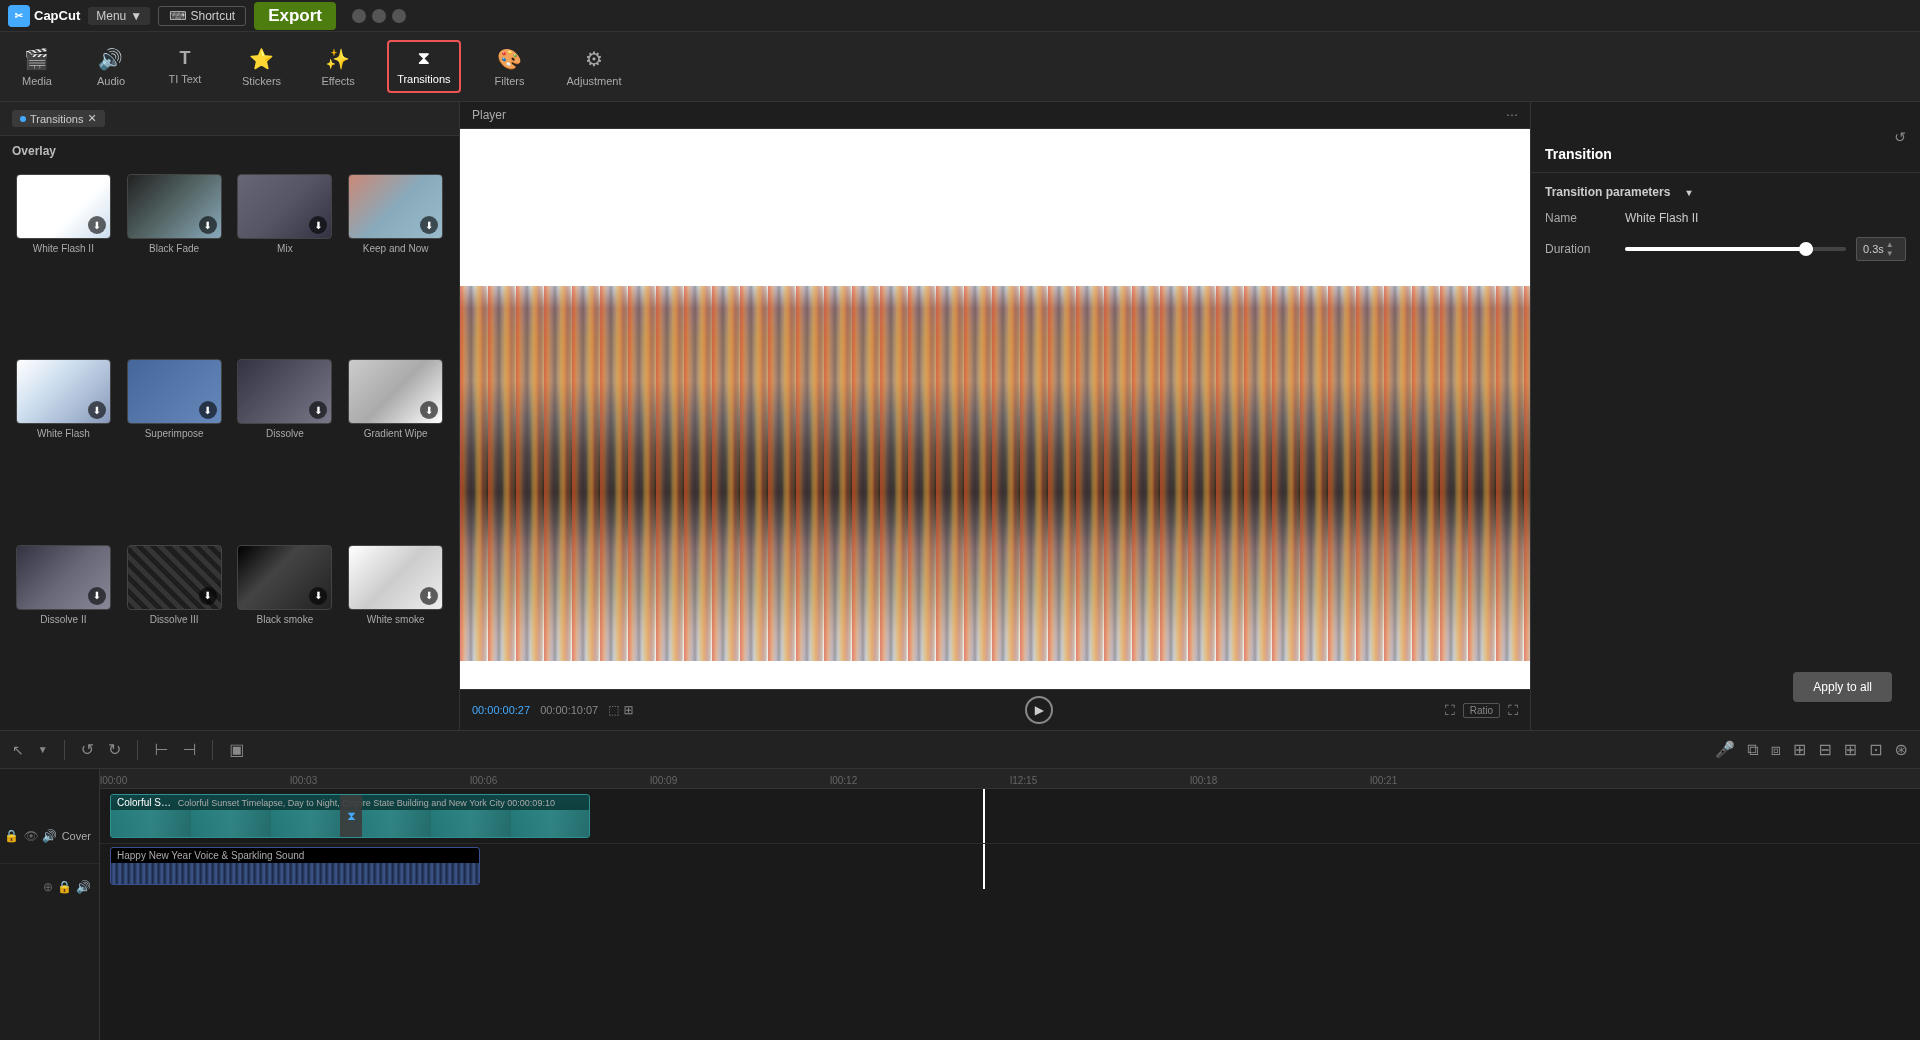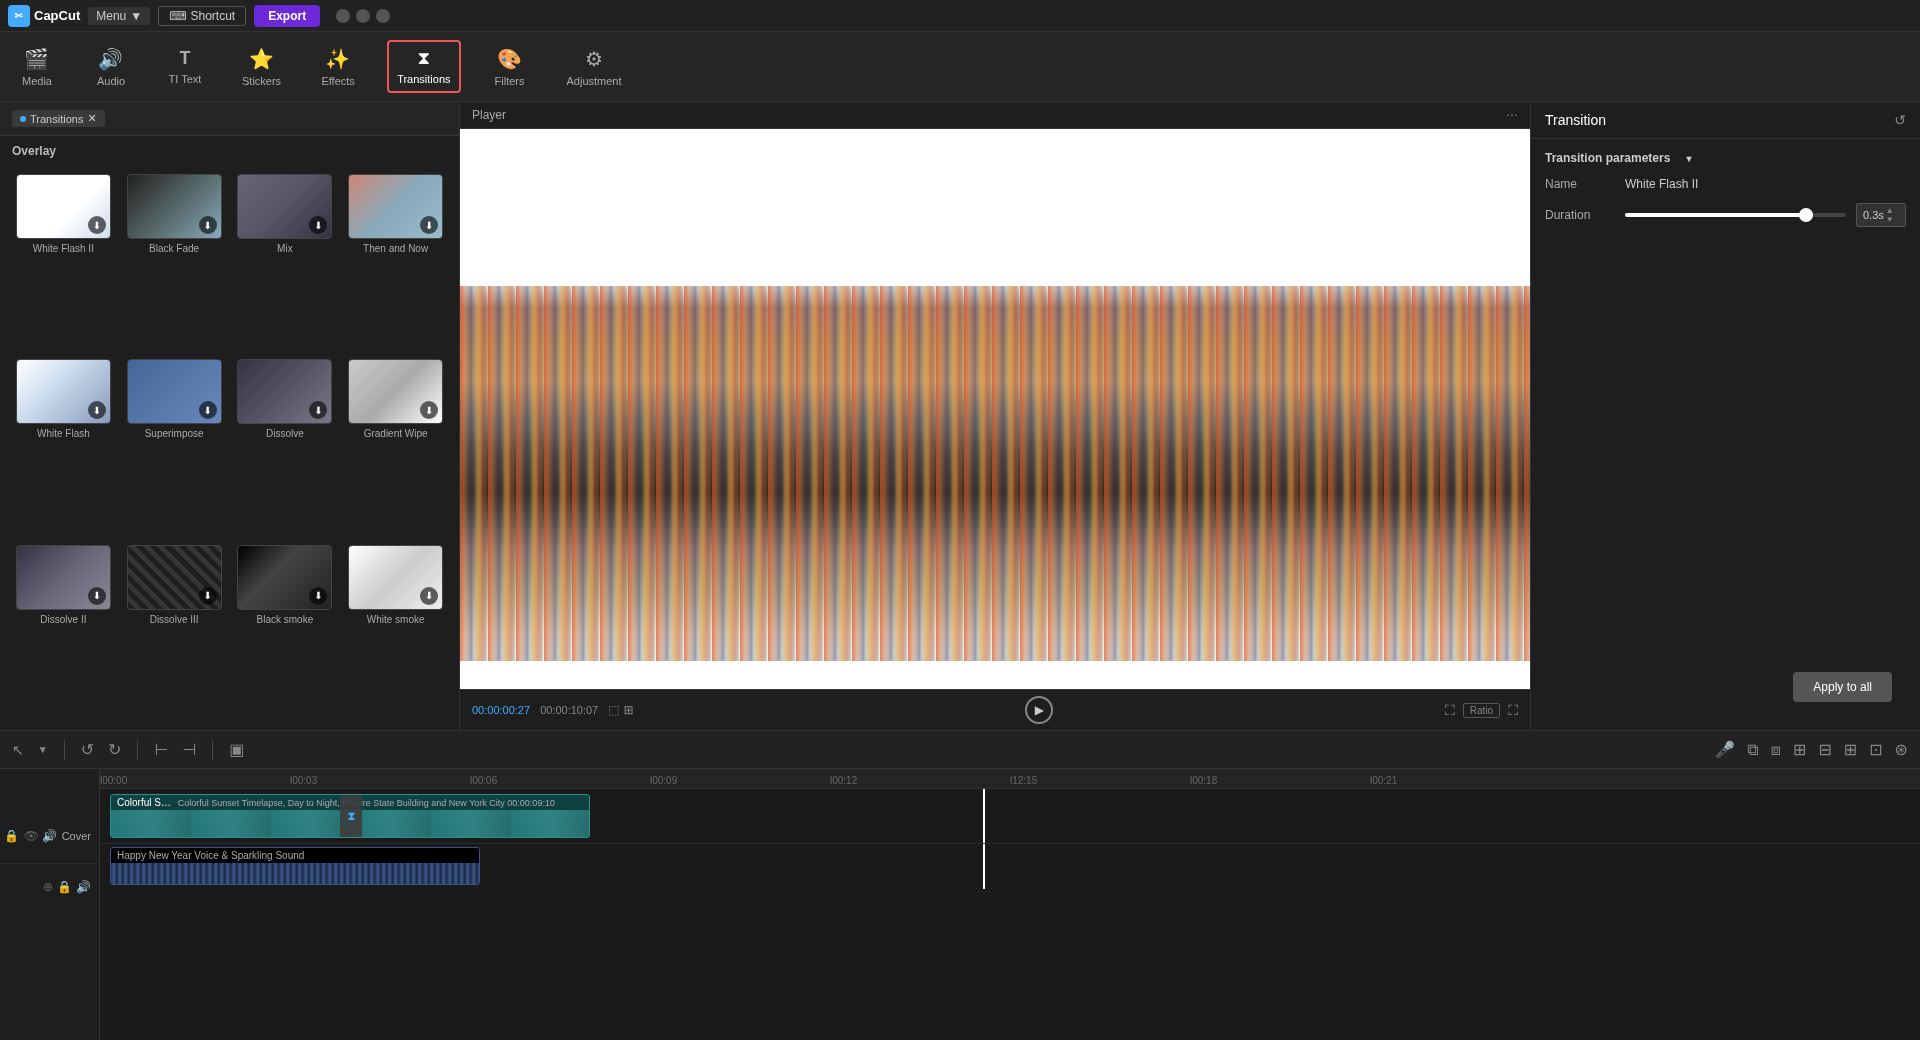--- a/index.html
+++ b/index.html
@@ -6,21 +6,21 @@
     body { background: #1a1a1a; color: #ccc; font-family: Arial, sans-serif; font-size: 12px; overflow: hidden; width: 1920px; height: 1040px; }
 
     
     .top-bar { display: flex; align-items: center; background: #222; height: 32px; padding: 0 8px; gap: 8px; border-bottom: 1px solid #333; }
     .logo { display: flex; align-items: center; gap: 4px; color: #fff; font-size: 13px; font-weight: bold; }
     .logo-icon { width: 22px; height: 22px; background: #4af; border-radius: 4px; display: flex; align-items: center; justify-content: center; font-size: 10px; color: #fff; }
     .menu-btn { background: #333; border: none; color: #ccc; padding: 2px 8px; border-radius: 3px; cursor: pointer; font-size: 12px; display: flex; align-items: center; gap: 4px; }
     .top-bar-center { flex: 1; display: flex; justify-content: center; color: #ccc; font-size: 13px; }
     .top-bar-right { display: flex; align-items: center; gap: 8px; }
     .shortcut-btn { background: transparent; border: 1px solid #555; color: #ccc; padding: 2px 10px; border-radius: 3px; cursor: pointer; font-size: 12px; display: flex; align-items: center; gap: 4px; }
-    .export-btn { background: #6d28d9; border: none; color: #fff; padding: 4px 14px; border-radius: 4px; cursor: pointer; font-size: 12px; font-weight: bold; }
+    .export-btn { background: #4d7c0f; border: none; color: #fff; padding: 4px 14px; border-radius: 4px; cursor: pointer; font-size: 17px; font-weight: bold; }
     .win-controls { display: flex; gap: 6px; margin-left: 8px; }
     .win-btn { width: 14px; height: 14px; border-radius: 50%; border: none; cursor: pointer; }
     .win-min { background: #555; }
     .win-max { background: #555; }
     .win-close { background: #555; }
 
     
     .toolbar { display: flex; align-items: center; background: #252525; height: 70px; border-bottom: 1px solid #333; padding: 0 12px; gap: 24px; }
     .tool-item { display: flex; flex-direction: column; align-items: center; gap: 4px; cursor: pointer; padding: 6px 8px; border-radius: 4px; color: #aaa; font-size: 11px; min-width: 50px; }
     .tool-item.active { color: #fff; border: 2px solid #e55; border-radius: 4px; }
@@ -69,21 +69,21 @@
     .ctrl-icon { color: #888; font-size: 12px; cursor: pointer; }
     .play-btn { flex: 1; display: flex; justify-content: center; }
     .play-circle { width: 28px; height: 28px; border-radius: 50%; border: 2px solid #888; display: flex; align-items: center; justify-content: center; cursor: pointer; color: #ccc; font-size: 12px; }
     .player-right-controls { display: flex; gap: 8px; align-items: center; }
     .pr-icon { color: #888; font-size: 14px; cursor: pointer; }
     .ratio-btn { border: 1px solid #555; color: #888; background: transparent; padding: 1px 6px; font-size: 10px; cursor: pointer; border-radius: 2px; }
 
     
     .right-panel { width: 390px; background: #1e1e1e; border-left: 1px solid #333; display: flex; flex-direction: column; }
     .right-panel-header { padding: 10px 14px; border-bottom: 1px solid #333; display: flex; align-items: center; justify-content: space-between; }
-    .right-panel-title { color: #fff; font-size: 14px; font-weight: normal; }
+    .right-panel-title { color: #fff; font-size: 14px; font-weight: bold; margin-top: 34px; }
     .right-panel-reset { color: #888; font-size: 14px; cursor: pointer; }
     .params-section { padding: 12px 14px; }
     .params-title { color: #ccc; font-size: 12px; font-weight: bold; margin-bottom: 12px; display: flex; align-items: center; gap: 16px; }
     .param-row { display: flex; align-items: center; gap: 10px; margin-bottom: 12px; }
     .param-label { color: #aaa; font-size: 12px; width: 70px; }
     .param-value { color: #ccc; font-size: 12px; }
     .duration-row { display: flex; align-items: center; gap: 10px; margin-top: 8px; }
     .duration-label { color: #aaa; font-size: 12px; width: 70px; }
     .duration-slider-wrap { flex: 1; position: relative; height: 4px; background: #444; border-radius: 2px; }
     .duration-slider-fill { height: 100%; background: #fff; border-radius: 2px; width: 85%; }
@@ -209,21 +209,21 @@
         <div class="transition-item">
           <div class="transition-thumb thumb-mix">
             <span class="dl-icon">⬇</span>
           </div>
           <span class="transition-label">Mix</span>
         </div>
         <div class="transition-item">
           <div class="transition-thumb thumb-then-now">
             <span class="dl-icon">⬇</span>
           </div>
-          <span class="transition-label">Then and Now</span>
+          <span class="transition-label">Keep and Now</span>
         </div>
         <div class="transition-item">
           <div class="transition-thumb thumb-white-flash">
             <span class="dl-icon">⬇</span>
           </div>
           <span class="transition-label">White Flash</span>
         </div>
         <div class="transition-item">
           <div class="transition-thumb thumb-superimpose">
             <span class="dl-icon">⬇</span>

